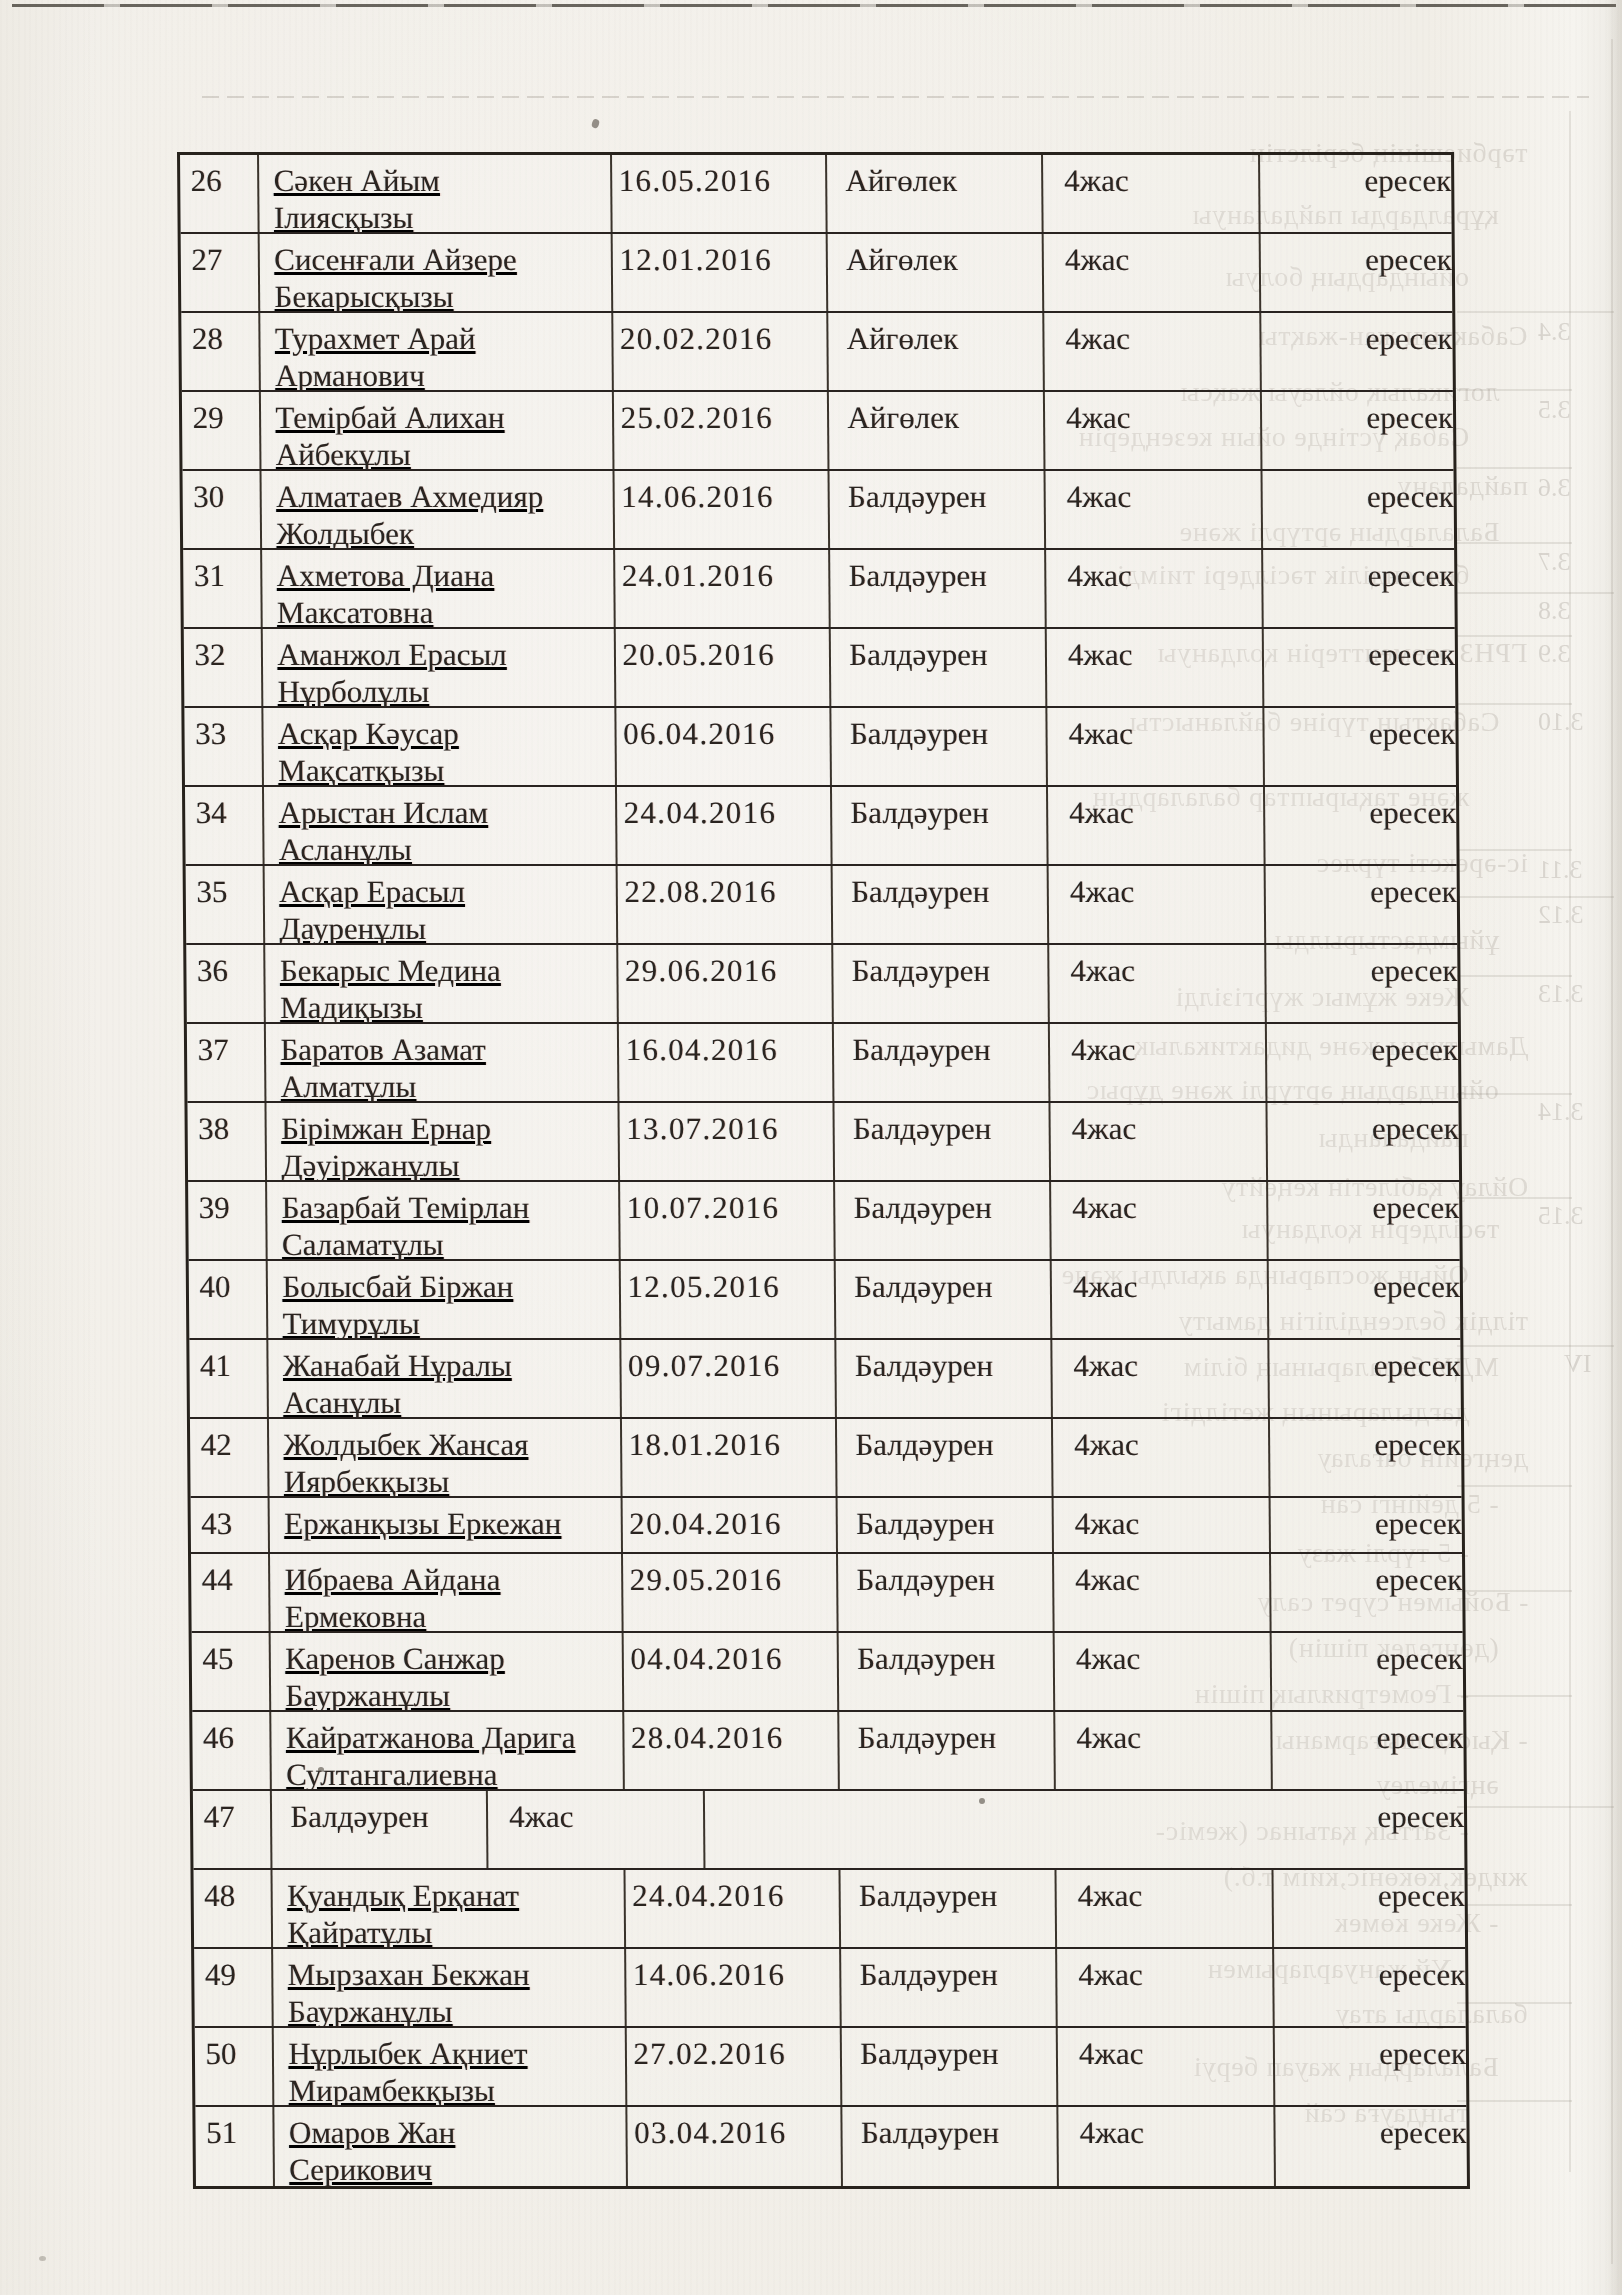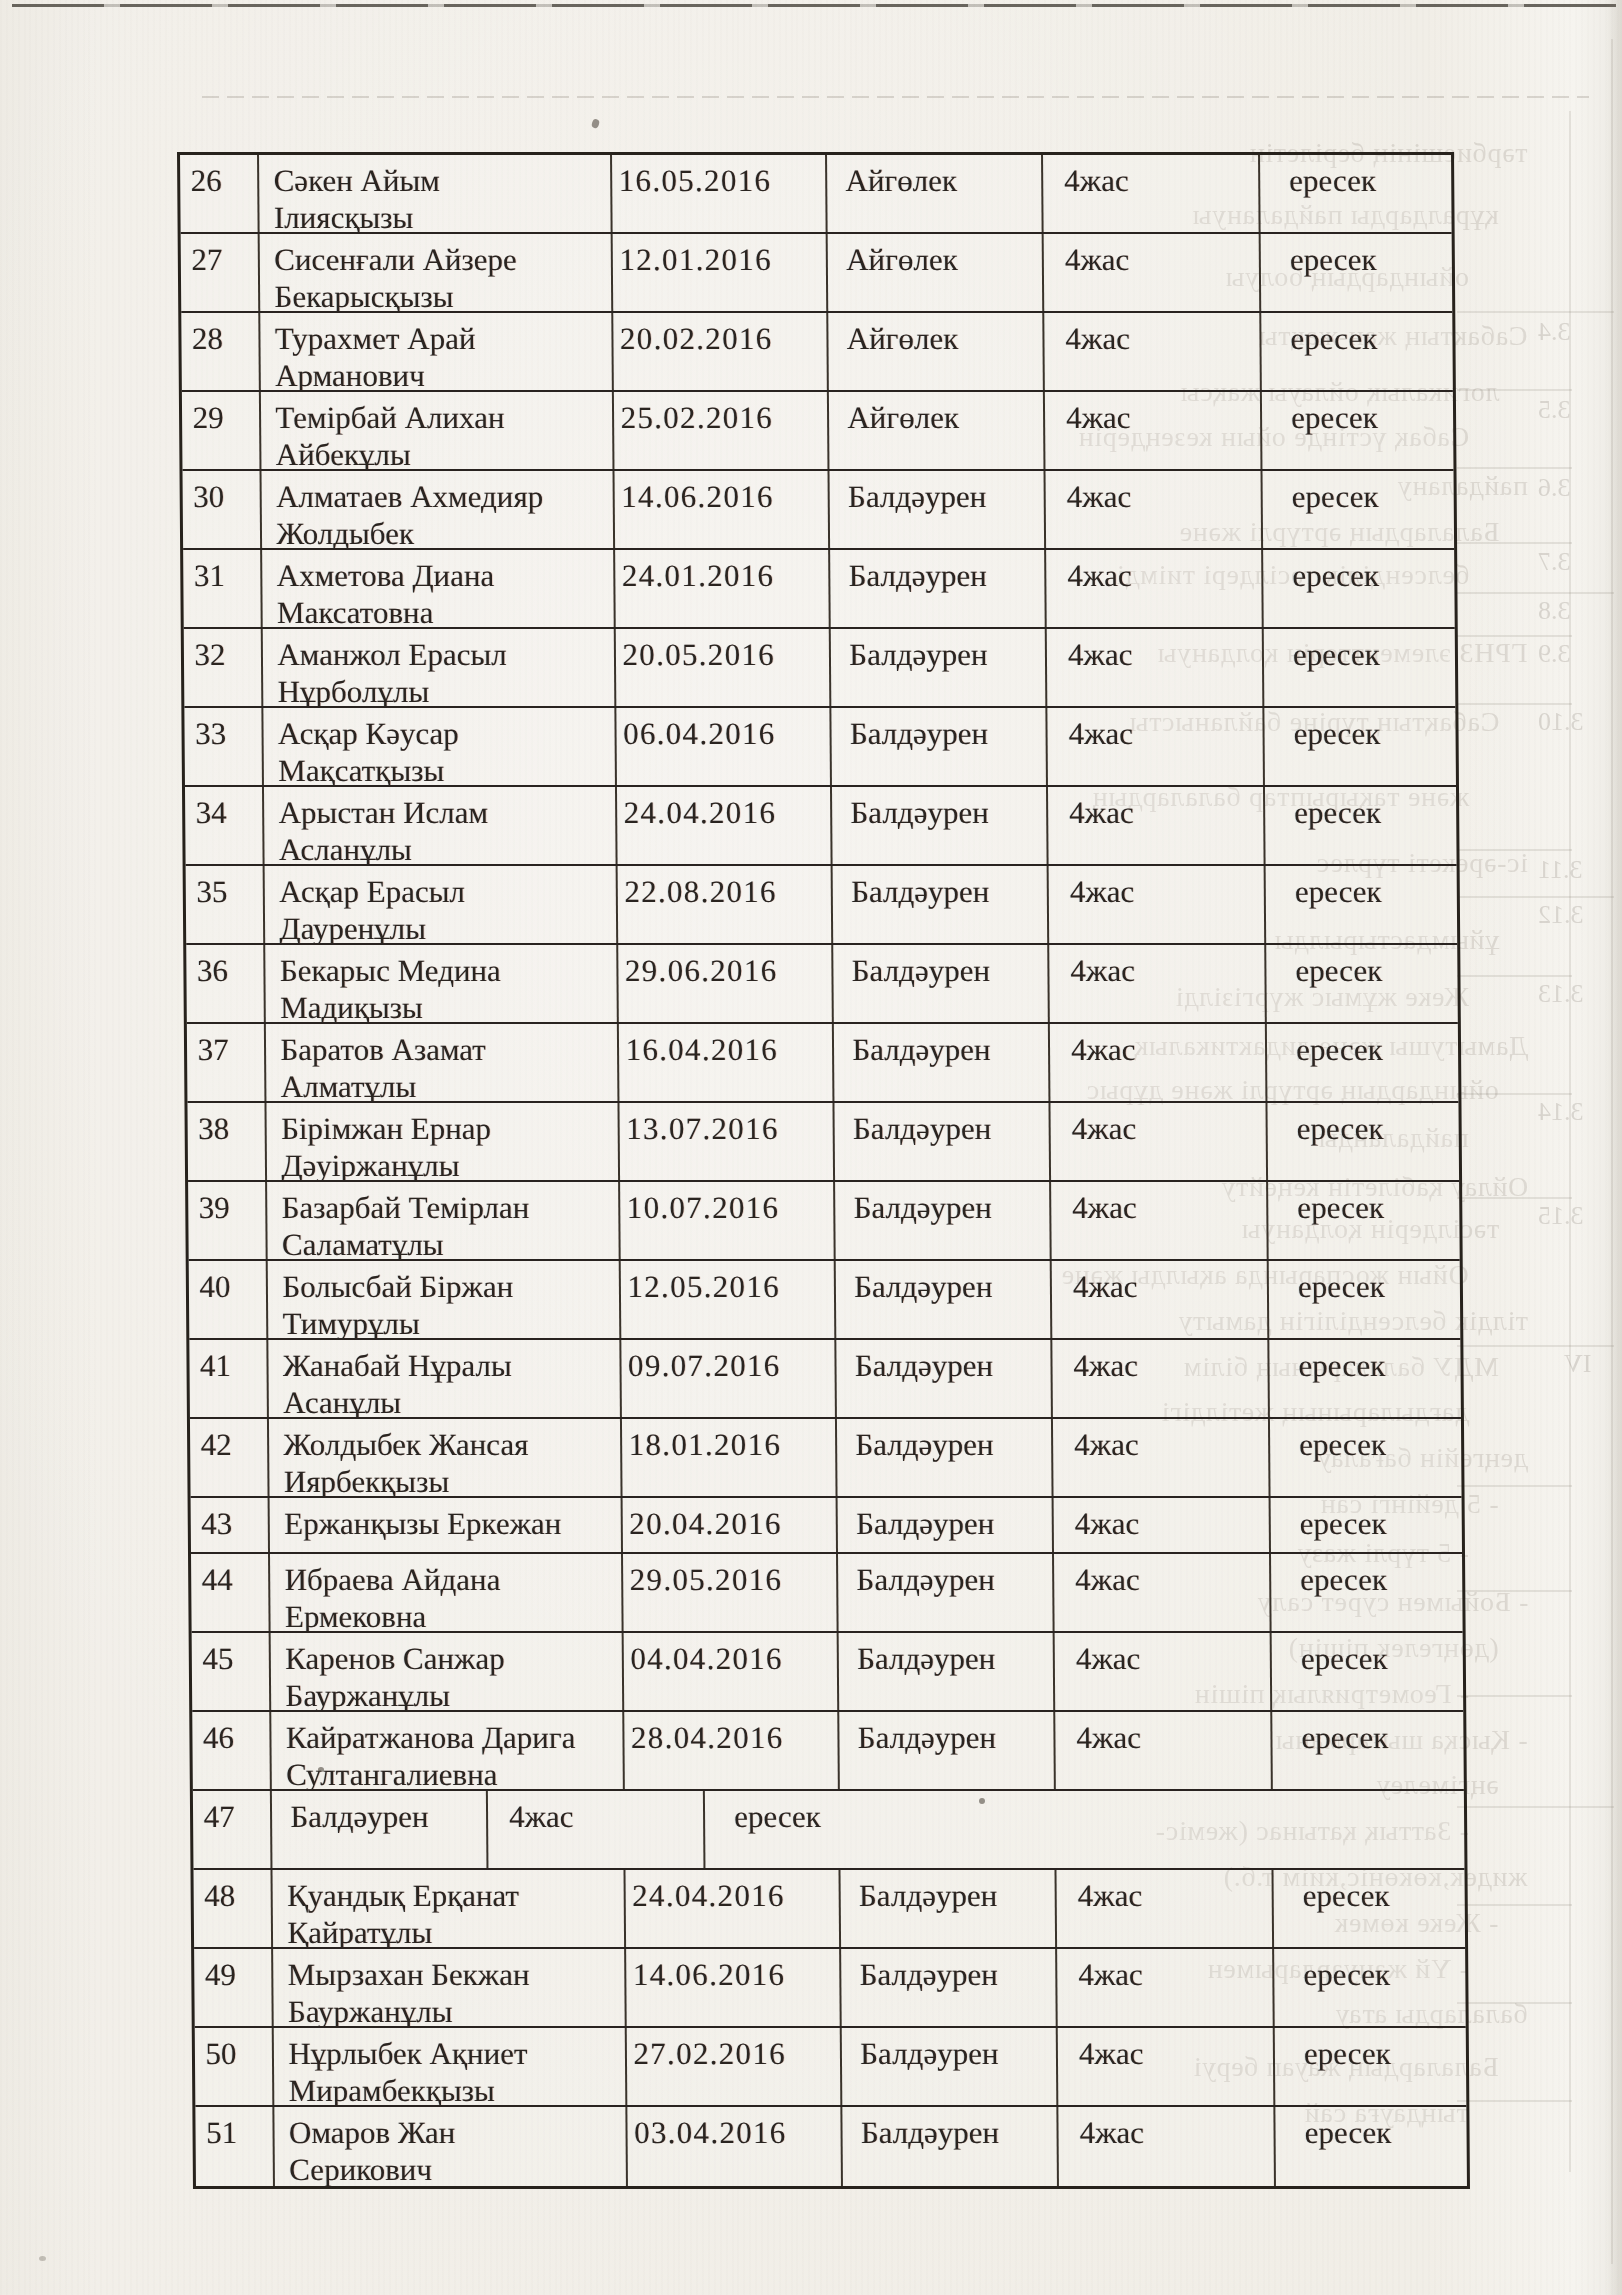--- a/index.html
+++ b/index.html
@@ -58,26 +58,26 @@
     padding-top:6.5px;overflow:hidden;
   }
   .cell:last-child{border-right:none;}
   .t{
     display:block;
     font-size:31px;line-height:37px;color:#2a2420;
     text-shadow:0.7px 0 0 rgba(160,55,28,.22), -0.7px 0 0 rgba(30,105,145,.16);
     white-space:nowrap;
   }
   .c-no  {width:79px;padding-left:10.5px;}
-  .c-name{width:353px;padding-left:14.4px;}
+  .c-name{width:353px;padding-left:14.4px;text-decoration:underline;}
   .c-date{width:215px;padding-left:6.5px;}
   .c-date .t{letter-spacing:1.3px;}
   .c-group{width:216px;padding-left:18.3px;}
   .c-age {width:217px;padding-left:21px;}
-  .c-cat {flex:1;padding-left:29px;}
+  .c-cat {flex:1;padding-left:29px;text-align:right;}
   
   .speck{position:absolute;background:rgba(70,62,52,.55);border-radius:50%;}
   .speck.s1{left:592px;top:119px;width:6.5px;height:9.2px;transform:rotate(18deg);}
   .speck.s2{left:979px;top:1798px;width:5.9px;height:5.9px;}
   .speck.s3{left:318px;top:1767px;width:5.9px;height:5.2px;}
   .speck.s4{left:39px;top:2256px;width:7.2px;height:5.2px;opacity:.5;}
   
   .page-right-edge{
     position:absolute;top:0;right:0;width:17px;height:2295px;
     background:linear-gradient(to left, rgba(150,140,124,.20), rgba(0,0,0,0));

